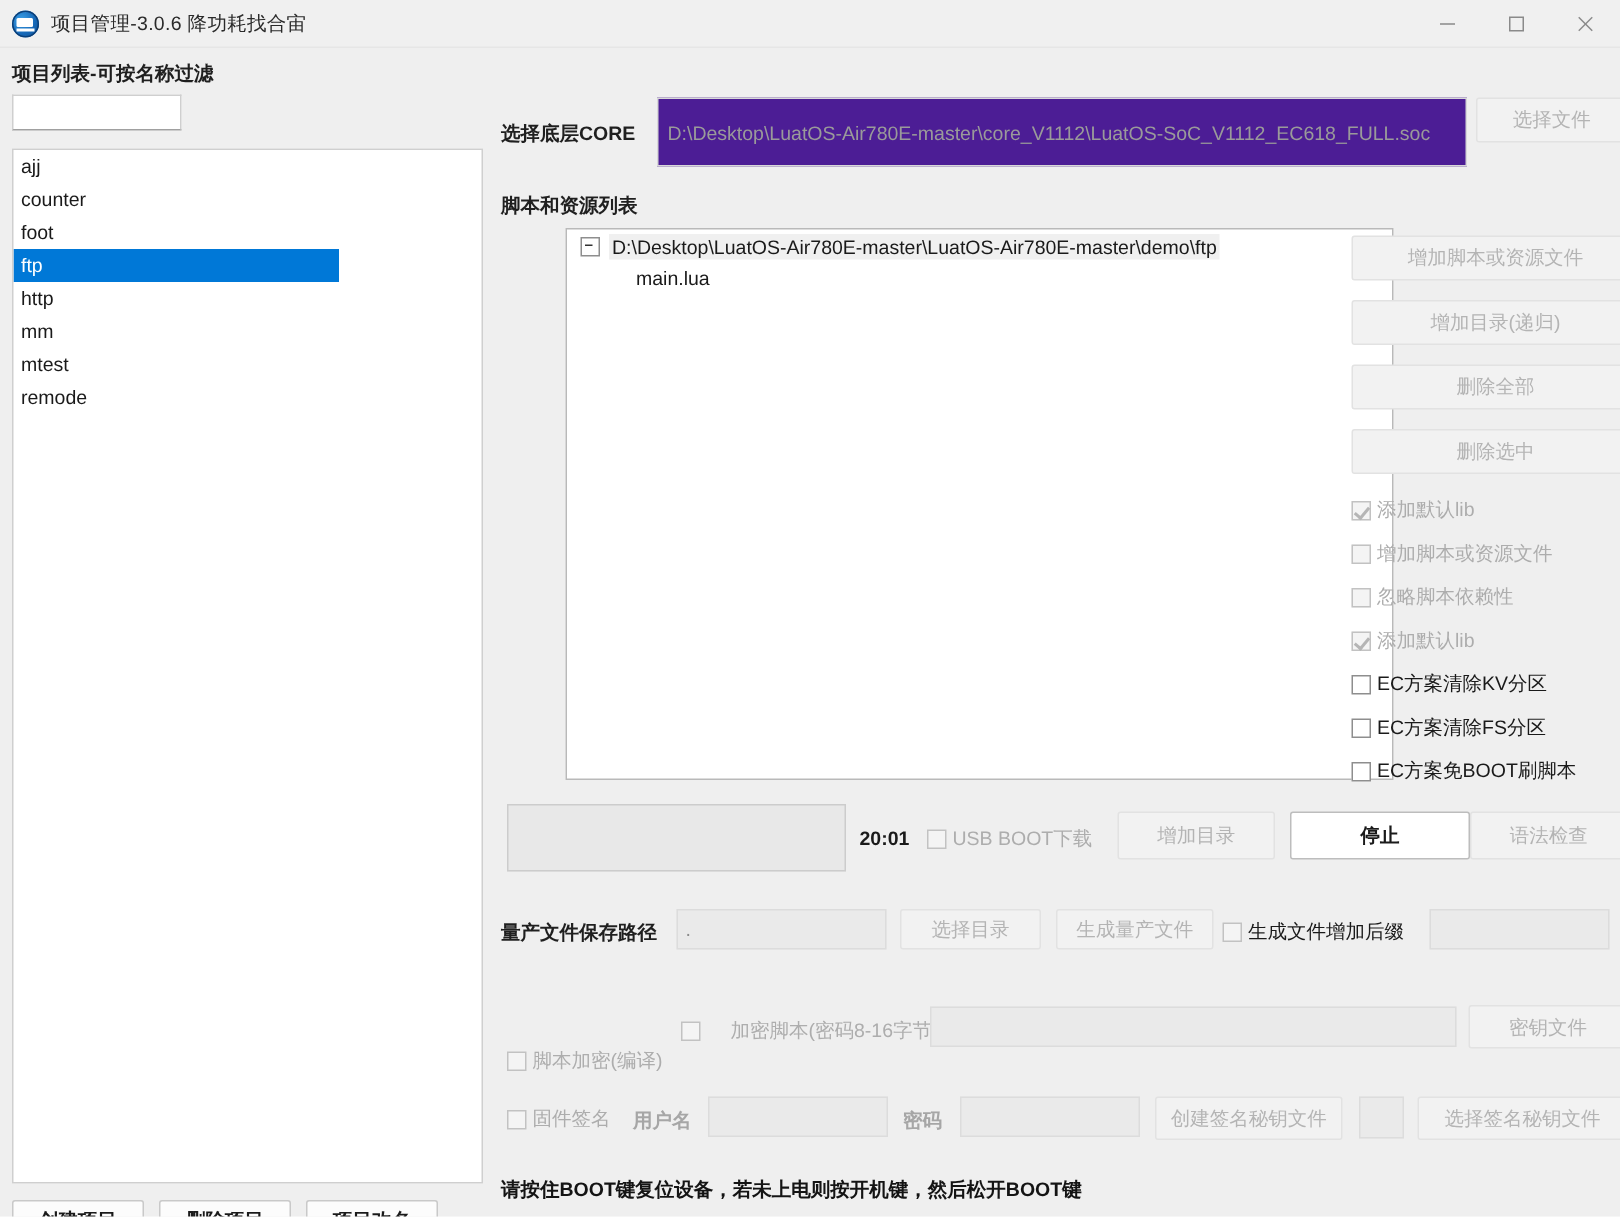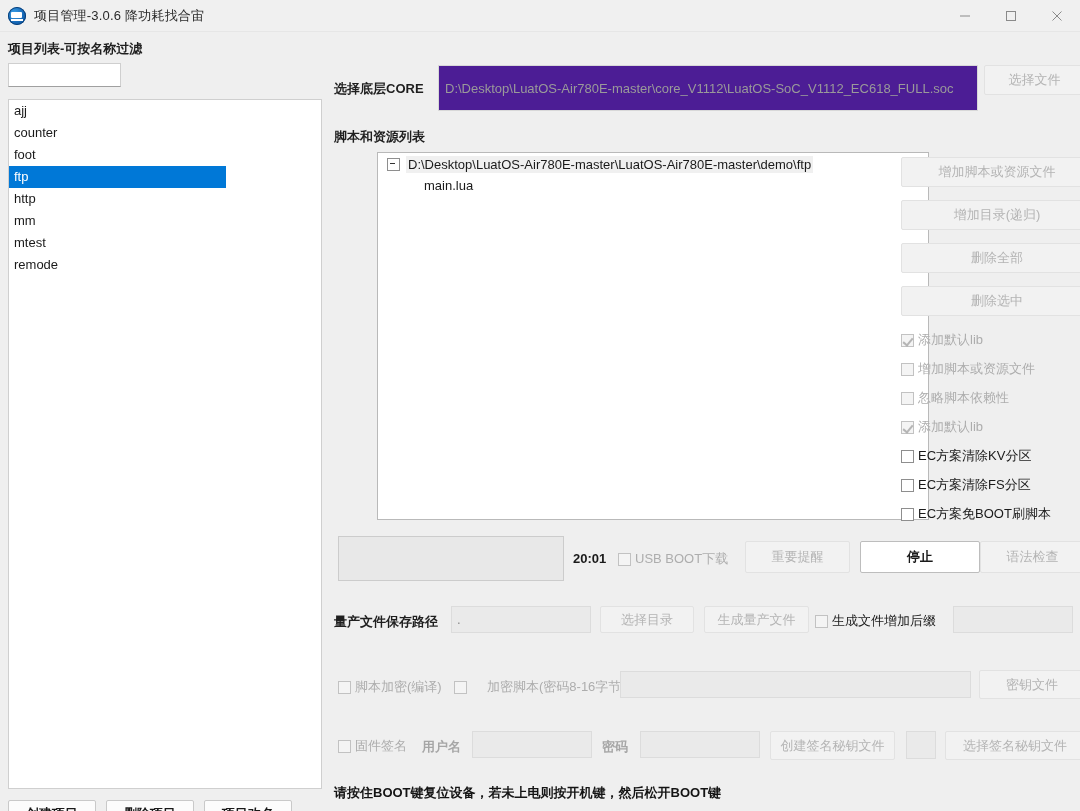--- a/index.html
+++ b/index.html
@@ -279,21 +279,21 @@
   .mp-suffix-chk { position: absolute; left: 485px; top: 580px; display: flex; align-items: center; }
   .mp-suffix-input {
     position: absolute; left: 623px; top: 574px;
     width: 120px; height: 27px;
     background: #eaeaea; border: 1px solid #dcdcdc;
     box-sizing: border-box; outline: none;
     font-family: inherit; font-size: 13px; padding: 0 5px;
   }
 
   
-  .enc-chk1 { position: absolute; left: 8px; top: 646px; display: flex; align-items: center; justify-content: center; }
+  .enc-chk1 { position: absolute; left: 8px; top: 666px; display: flex; align-items: center; justify-content: center; }
   .enc-chk2 { position: absolute; left: 124px; top: 646px; display: flex; align-items: center; gap: 16px; }
   .enc-input {
     position: absolute; left: 290px; top: 639px;
     width: 351px; height: 27px;
     background: #eaeaea; border: 1px solid #dcdcdc;
     box-sizing: border-box; outline: none;
     font-family: inherit; font-size: 13px; padding: 0 5px;
   }
   .enc-key-btn { position: absolute; left: 649px; top: 638px; width: 106px; height: 29px; }
 
@@ -431,21 +431,21 @@
         <span class="cbox"></span>
         <span class="chk-label">EC方案免BOOT刷脚本</span>
       </div>
 
       <div class="progress-box"></div>
       <div class="timer">20:01</div>
       <div class="usb-chk">
         <span class="cbox disabled"></span>
         <span class="chk-label dim">USB BOOT下载</span>
       </div>
-      <button class="btn dl-btn">重要提醒</button>
+      <button class="btn dl-btn">增加目录</button>
       <button class="btn enabled stop-btn">停止</button>
       <button class="btn syn-btn">语法检查</button>
 
       <div class="lbl mp-label">量产文件保存路径</div>
       <input class="mp-input" type="text" value="." style="">
       <button class="btn mp-dir-btn">选择目录</button>
       <button class="btn mp-gen-btn">生成量产文件</button>
       <div class="mp-suffix-chk">
         <span class="cbox disabled"></span>
         <span class="chk-label">生成文件增加后缀</span>

